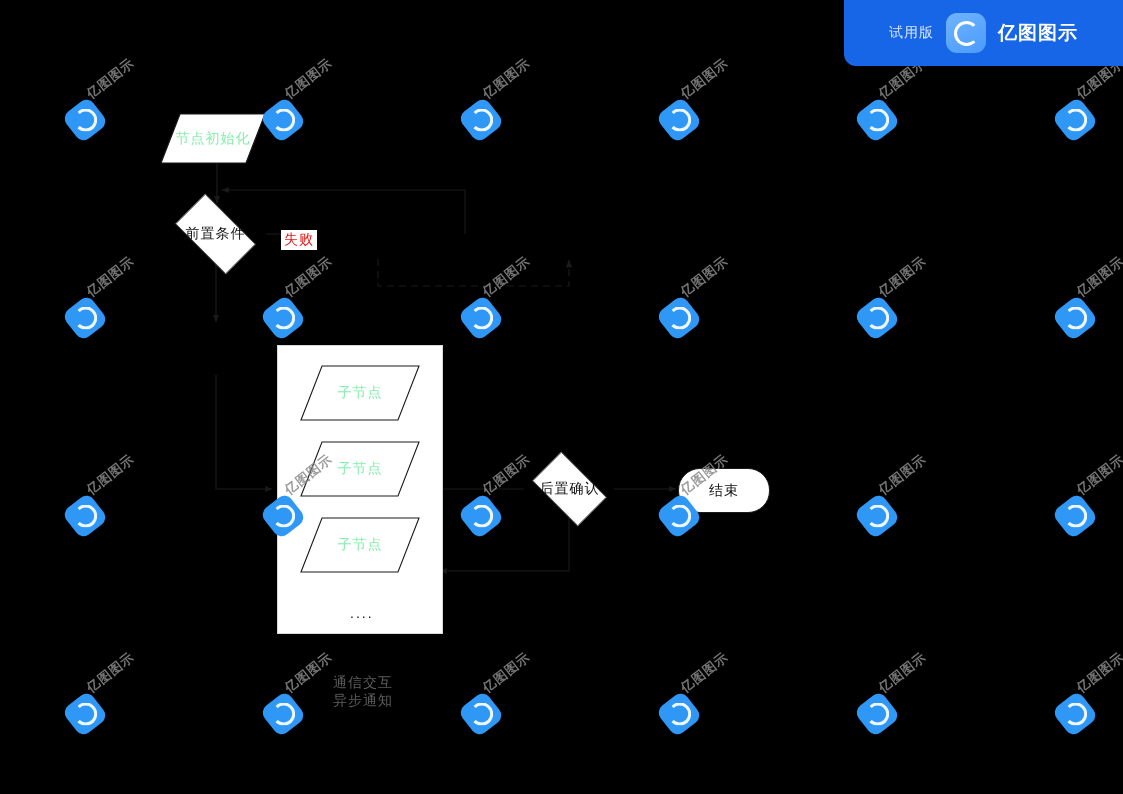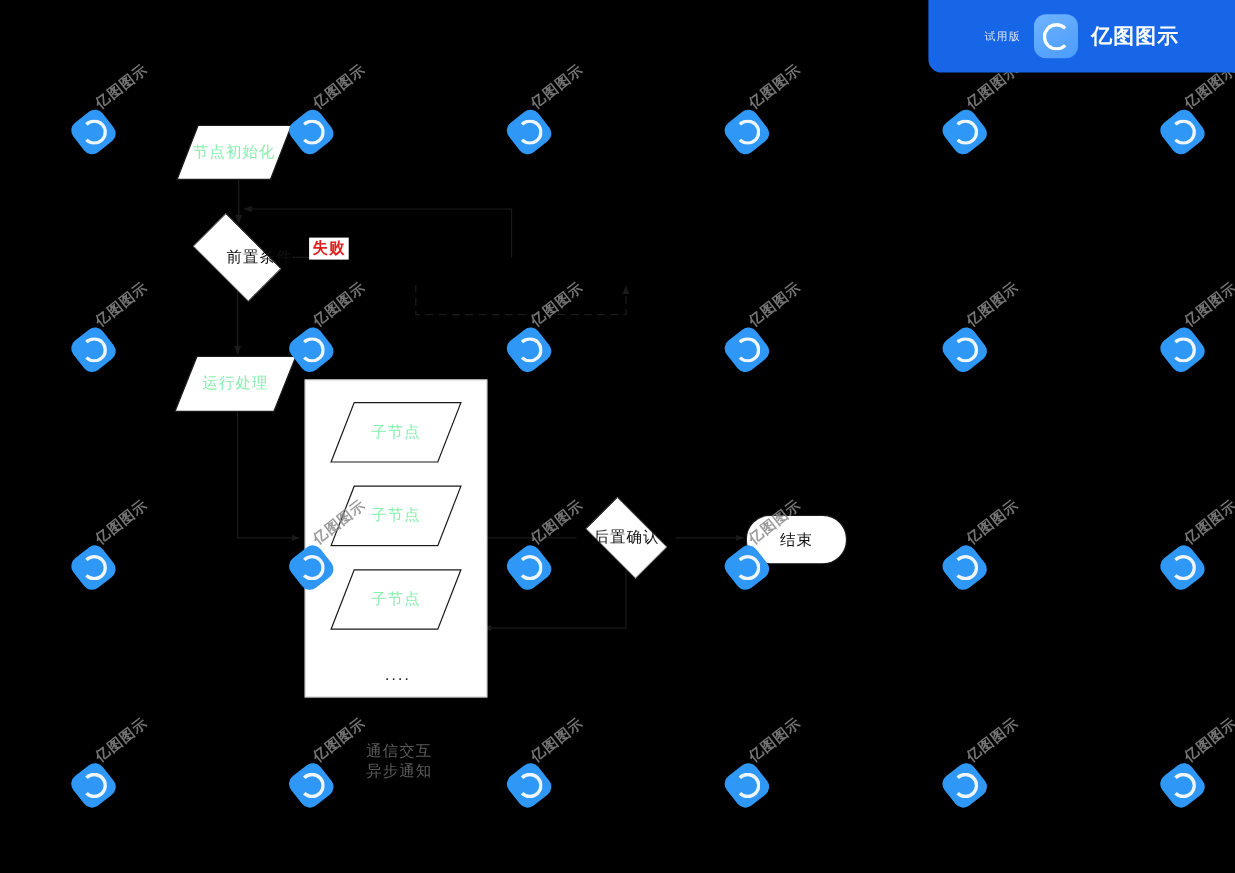--- a/index.html
+++ b/index.html
@@ -63,21 +63,21 @@
     width:279px; height:66px;
     background:#1866e8;
     border-bottom-left-radius:12px;
     display:flex;
     align-items:center;
     justify-content:center;
     gap:12px;
     z-index:9;
   }
   #trial-badge .trial-word{
-    font-size:10px;
+    font-size:14px;
     color:#d9e6fb;
     letter-spacing:1px;
   }
   #trial-badge .brand-mark{
     width:40px; height:40px;
     border-radius:11px;
     background:linear-gradient(150deg,#6fb4ff,#4a9bfb);
     display:flex; align-items:center; justify-content:center;
   }
   #trial-badge .brand-mark .glyph{
@@ -217,37 +217,29 @@
 
     <div class="para-wrap" style="left:160px;top:113px;width:106px;height:51px;">
       <span class="skin">
         <svg viewBox="0 0 106 51" preserveAspectRatio="none">
           <polygon points="20,1 105,1 86,50 1,50" fill="#ffffff" stroke="#1a1a1a" stroke-width="1.2"></polygon>
         </svg>
       </span>
       <span class="txt">节点初始化</span>
     </div>
 
-    <div class="node diamond" style="left:165px;top:204px;width:101px;height:60px;justify-content:flex-end;">
+    <div class="node diamond" style="left:165px;top:204px;width:101px;height:60px;">
       <span class="dshape"></span>
       <span class="dlabel">前置条件</span>
     </div>
 
-    <div class="edge-label" style="left:281px;top:216px;font-weight:bold;">失败</div>
-
-
-
-    <div class="para-wrap" style="left:158px;top:323px;width:112px;height:52px;">
-      <span class="skin">
-        <svg viewBox="0 0 112 52" preserveAspectRatio="none">
-          <polygon points="21,1 111,1 91,51 1,51" fill="#ffffff" stroke="#1a1a1a" stroke-width="1.2"></polygon>
-        </svg>
-      </span>
-      <span class="txt">运行处理</span>
-    </div>
+    <div class="edge-label" style="left:281px;top:230px;">失败</div>
+
+
+
 
     <div class="para-wrap" style="left:300px;top:365px;width:120px;height:56px;">
       <span class="skin">
         <svg viewBox="0 0 120 56" preserveAspectRatio="none">
           <polygon points="22,1 119,1 98,55 1,55" fill="#ffffff" stroke="#1a1a1a" stroke-width="1.1"></polygon>
         </svg>
       </span>
       <span class="txt">子节点</span>
     </div>
 

